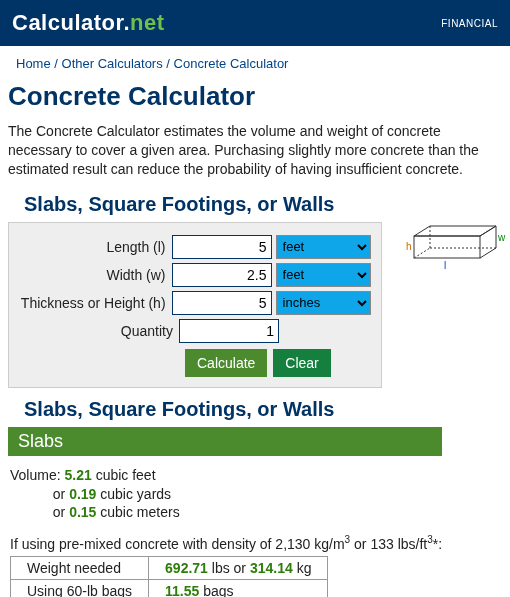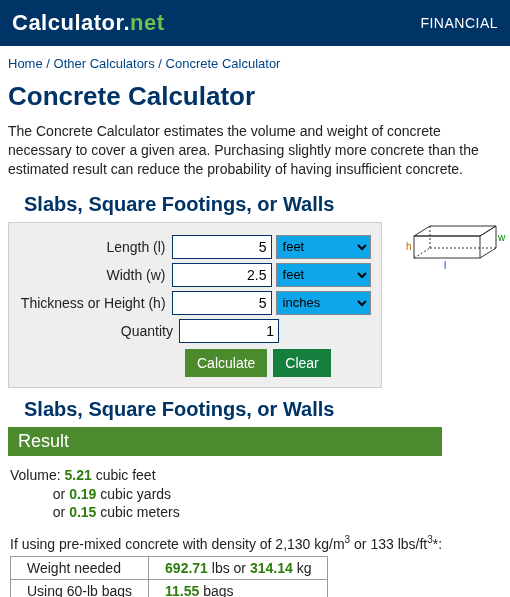--- a/index.html
+++ b/index.html
@@ -16,22 +16,22 @@
     color: #fff;
     height: 46px;
     display: flex;
     align-items: center;
     padding: 0 12px;
     justify-content: space-between;
   }
   .logo { font-size: 22px; font-weight: bold; letter-spacing: 0.5px; font-family: "Trebuchet MS", Arial, sans-serif; }
   .logo .dot { color: #fff; }
   .logo .net { color: #6fbf4a; font-weight: bold; }
-  .fin { font-size: 14px; letter-spacing: 0.5px; }
-  .crumbs { padding: 10px 8px 6px 8px; font-size: 13px; color: #004488; }
+  .fin { font-size: 10px; letter-spacing: 0.5px; }
+  .crumbs { padding: 10px 8px 6px 16px; font-size: 13px; color: #004488; }
   .crumbs a { color: #004488; text-decoration: none; }
   .crumbs .sep { color: #004488; }
   .main { padding: 0 8px; }
   h1 { color: #003366; font-size: 26px; margin: 4px 0 10px 0; font-weight: bold; }
   p.intro { margin: 0 0 14px 0; line-height: 1.35; font-size: 14px; color: #222; }
   h2.section { color: #003366; font-size: 20px; margin: 4px 0 6px 16px; font-weight: bold; }
   .form-wrap { position: relative; }
   .form-panel {
     background: #eee;
     border: 1px solid #ccc;
@@ -143,21 +143,21 @@
         <line x1="24" y1="24" x2="90" y2="24" stroke="#333" stroke-dasharray="2,2"></line>
         <line x1="24" y1="24" x2="24" y2="2" stroke="#333" stroke-dasharray="2,2"></line>
         <text x="0" y="26" font-size="10" fill="#cc6600">h</text>
         <text x="38" y="45" font-size="10" fill="#0044cc">l</text>
         <text x="92" y="17" font-size="10" fill="#008800">w</text>
       </svg>
     </div>
   </div>
 
   <h2 class="section" style="margin-top:10px">Slabs, Square Footings, or Walls</h2>
-  <div class="result-bar">Result</div>
+  <div class="result-bar">Slabs</div>
 
   <div class="vol">
     <span>Volume:</span>
     <span class="g">5.21</span>
     <span>cubic feet</span><br>
     &nbsp;&nbsp;&nbsp;&nbsp;&nbsp;&nbsp;&nbsp;&nbsp;&nbsp;&nbsp;
     <span>or</span>
     <span class="g">0.19</span>
     <span>cubic yards</span><br>
     &nbsp;&nbsp;&nbsp;&nbsp;&nbsp;&nbsp;&nbsp;&nbsp;&nbsp;&nbsp;

